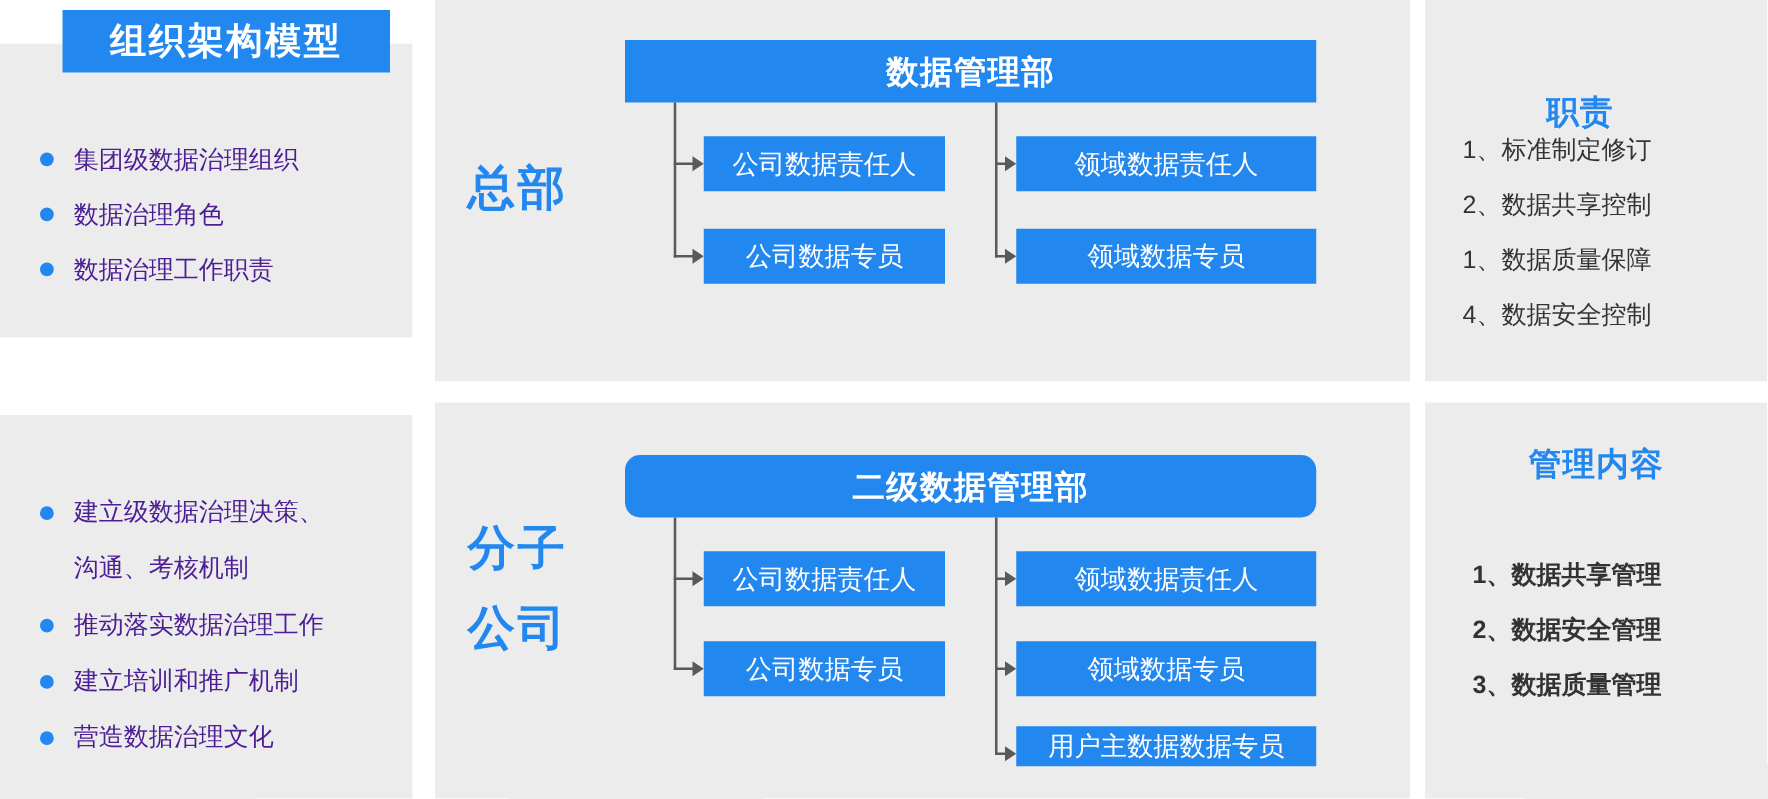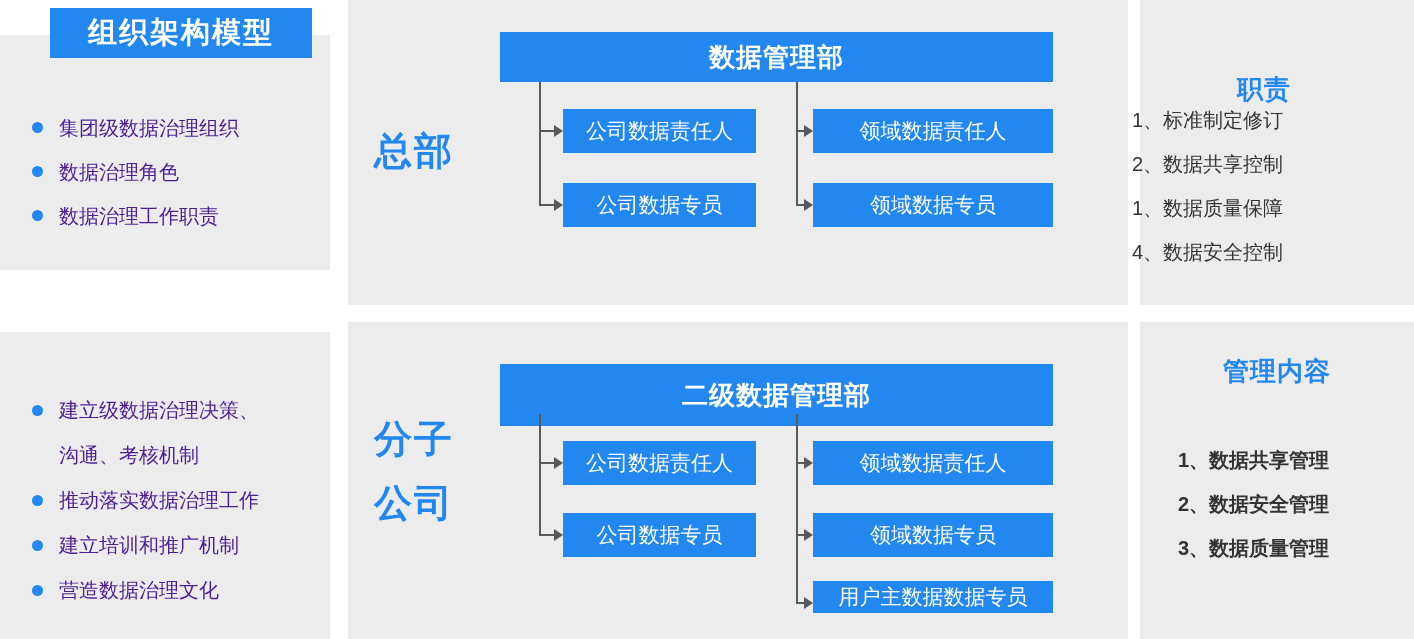--- a/index.html
+++ b/index.html
@@ -83,21 +83,21 @@
 
   <div class="node" style="left:563px;top:109px;width:193px;height:44px;">公司数据责任人</div>
   <div class="node" style="left:563px;top:183px;width:193px;height:44px;">公司数据专员</div>
   <div class="node" style="left:813px;top:109px;width:240px;height:44px;">领域数据责任人</div>
   <div class="node" style="left:813px;top:183px;width:240px;height:44px;">领域数据专员</div>
 
   <div class="gray-panel" style="left:348px;top:322px;width:780px;height:317px;"></div>
   <div class="region-label" style="left:374px;top:420px;">分子</div>
   <div class="region-label" style="left:374px;top:484px;">公司</div>
 
-  <div class="blue-box dept-bar" style="left:500px;top:364px;width:553px;height:62px;">
+  <div class="blue-box dept-bar" style="left:500px;top:364px;width:553px;height:50px;border-radius:12px;">
     <span>二级数据管理部</span>
   </div>
 
   <div class="vline" style="left:539px;top:414px;height:122px;"></div>
   <div class="hline" style="left:539px;top:462px;width:16px;"></div>
   <div class="ahead" style="left:554px;top:457px;"></div>
   <div class="hline" style="left:539px;top:534px;width:16px;"></div>
   <div class="ahead" style="left:554px;top:529px;"></div>
 
   <div class="vline" style="left:796px;top:414px;height:190px;"></div>
@@ -109,21 +109,21 @@
   <div class="ahead" style="left:804px;top:597px;"></div>
 
   <div class="node" style="left:563px;top:441px;width:193px;height:44px;">公司数据责任人</div>
   <div class="node" style="left:563px;top:513px;width:193px;height:44px;">公司数据专员</div>
   <div class="node" style="left:813px;top:441px;width:240px;height:44px;">领域数据责任人</div>
   <div class="node" style="left:813px;top:513px;width:240px;height:44px;">领域数据专员</div>
   <div class="node" style="left:813px;top:581px;width:240px;height:32px;">用户主数据数据专员</div>
 
   <div class="gray-panel" style="left:1140px;top:0;width:274px;height:305px;"></div>
   <div class="side-title" style="left:1140px;top:36px;width:248px;margin-top:37px;">职责</div>
-  <ul class="num-list" style="left:1132px;top:98px;">
+  <ul class="num-list" style="left:1170px;top:98px;">
     <li>1、标准制定修订</li>
     <li>2、数据共享控制</li>
     <li>1、数据质量保障</li>
     <li>4、数据安全控制</li>
   </ul>
 
   <div class="gray-panel" style="left:1140px;top:322px;width:274px;height:317px;"></div>
   <div class="side-title" style="left:1140px;top:355px;width:274px;">管理内容</div>
   <ul class="num-list" style="left:1178px;top:438px;font-weight:bold;">
     <li>1、数据共享管理</li>

